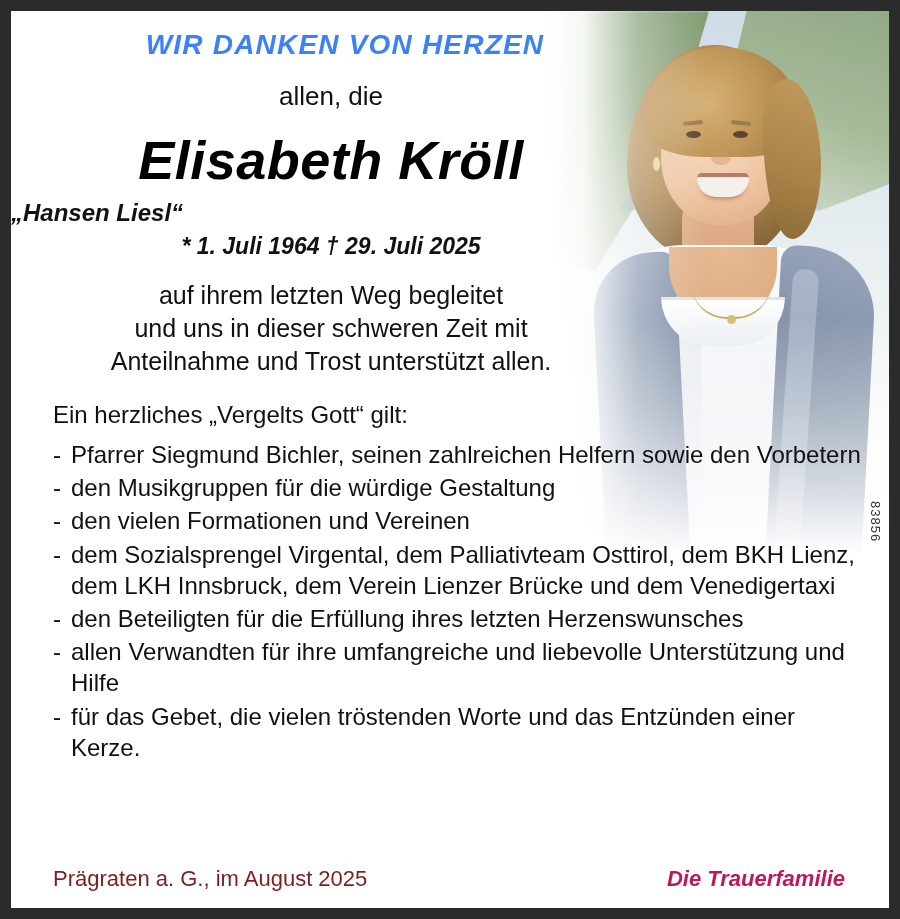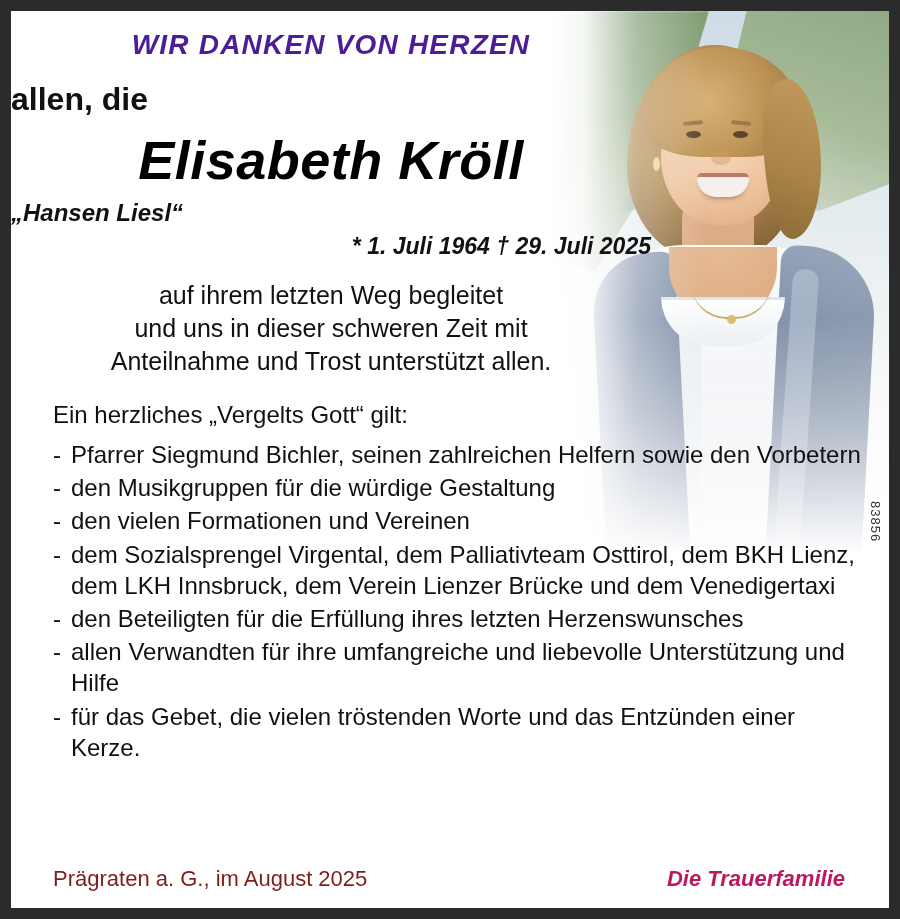--- a/index.html
+++ b/index.html
@@ -267,30 +267,30 @@
   }
   .thanks-head {
     position: absolute;
     left: 0; top: 18px;
     width: 640px;
     text-align: center;
     font-style: italic;
     font-weight: bold;
     font-size: 28px;
     letter-spacing: 1.2px;
-    color: #4c1d95;
+    color: #3b82f6;
+    padding-left: 14px;
   }
   .allen {
     position: absolute;
     left: 0; top: 70px;
     width: 640px;
-    text-align: left;
-    font-size: 32px;
-    color: #111;
-    font-weight: bold;
+    text-align: center;
+    font-size: 26px;
+    color: #111;
   }
   .name {
     position: absolute;
     left: 0; top: 118px;
     width: 640px;
     text-align: center;
     font-size: 54px;
     font-weight: bold;
     font-style: italic;
     color: #000000;
@@ -303,21 +303,21 @@
     text-align: left;
     font-size: 24px;
     font-weight: bold;
     font-style: italic;
     color: #111;
   }
   .dates {
     position: absolute;
     left: 0; top: 222px;
     width: 640px;
-    text-align: right;
+    text-align: center;
     font-size: 23px;
     font-weight: bold;
     font-style: italic;
     color: #111;
   }
   .lead {
     position: absolute;
     left: 10px; top: 268px;
     width: 620px;
     text-align: center;

